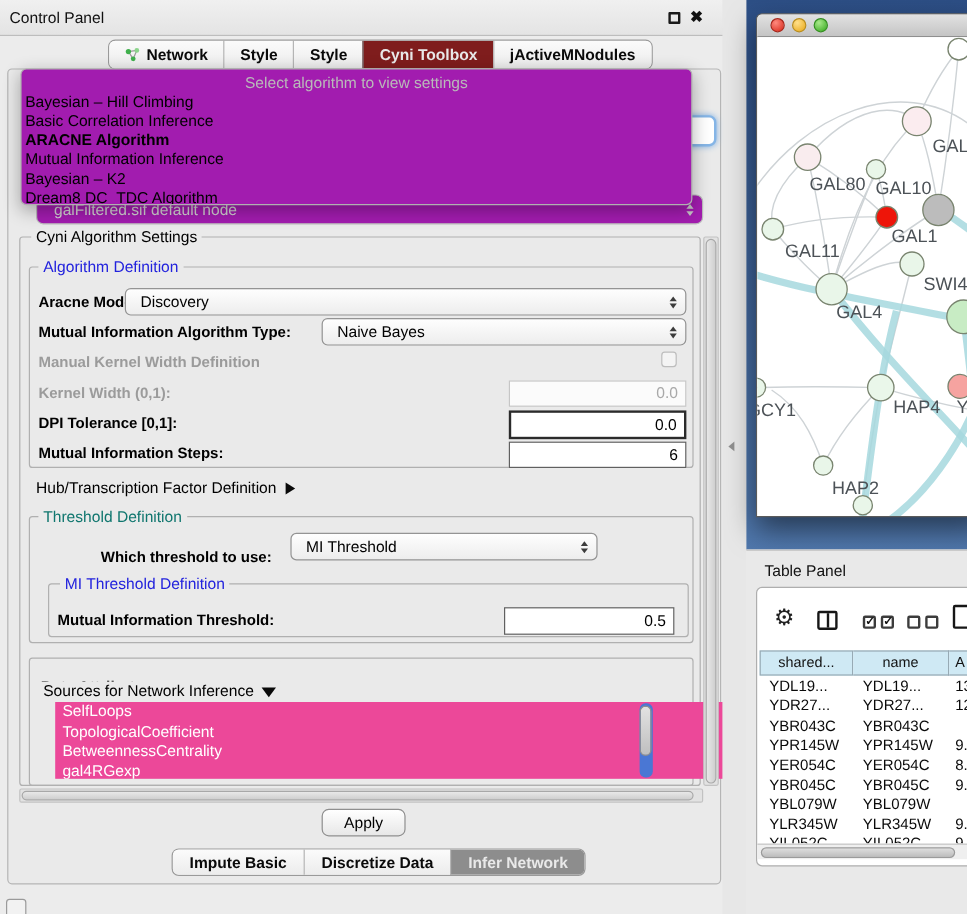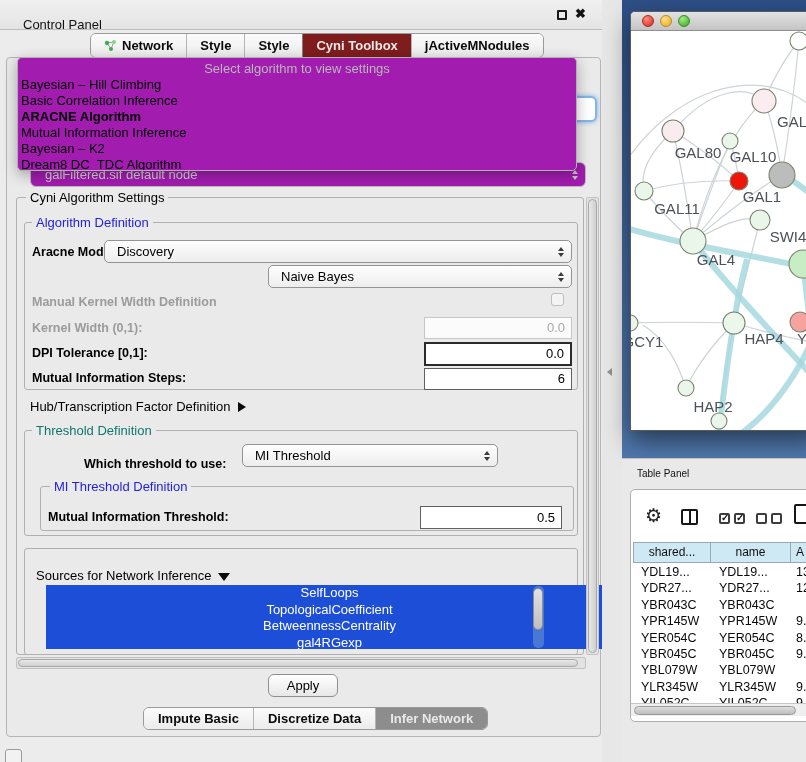--- a/index.html
+++ b/index.html
@@ -1,21 +1,21 @@
 <!DOCTYPE html>
 <html><head>
 <meta charset="utf-8">
 <style>
   * { margin:0; padding:0; box-sizing:border-box; }
   body { font-family:"Liberation Sans", sans-serif; background:#d8d8d8; }
   #screen { position:relative; width:806px; height:762px; background:#ececec; overflow:hidden; font-family:"Liberation Sans", sans-serif; }
 
   
   .titlebar { position:absolute; left:0; top:0; width:608px; height:30px; background:linear-gradient(#f0f0f0,#e4e4e4); border-bottom:1px solid #bdbdbd; }
-  .tb-title { position:absolute; left:8px; top:17px; font-size:13px; color:#111;margin-left:15px; }
+  .tb-title { position:absolute; left:8px; top:7px; font-size:13px; color:#111; }
   .float-btn { position:absolute; left:557px; top:10px; width:10px; height:10px; border:2px solid #1a1a1a; border-radius:1px; }
   .close-btn { position:absolute; left:575px; top:6px; font-size:13px; font-weight:bold; color:#111; }
 
   .tabbar { position:absolute; left:90px; top:33px; height:25px; display:flex; border:1px solid #9a9a9a; border-radius:6px; overflow:hidden; background:#f7f7f7; }
   .tab { padding:0 13px; line-height:23px; font-size:13px; font-weight:bold; color:#0a0a0a; background:linear-gradient(#fbfbfb,#ececec); border-left:1px solid #b5b5b5; display:flex; align-items:center; gap:5px; white-space:nowrap; }
   .tab:first-child { border-left:none; }
   .tab.selected { background:#7f1d1d; color:#e9e9e9; border-left:1px solid #7d7d7d; }
   .net-ico { display:inline-block; }
 
   .main-panel { position:absolute; left:6px; top:57px; width:595px; height:680px; border:1px solid #b5b5b5; border-radius:4px; background:#eaeaea; }
@@ -48,21 +48,21 @@
   .field.dis { background:#fbfbfb; border:1px solid #c6c6c6; color:#a9a9a9; }
   .field.strong { border:2px solid #2b2b2b; }
   .field.thin { border:1px solid #606060; }
 
   .checkbox { position:absolute; width:13px; height:13px; border:1px solid #bdbdbd; border-radius:3px; background:#f4f4f4; }
 
   .hub-row { position:absolute; left:30px; top:399px; font-size:13px; color:#000; display:flex; align-items:center; gap:8px; }
   .tri-right { width:0; height:0; border-top:5.5px solid transparent; border-bottom:5.5px solid transparent; border-left:8px solid #0a0a0a; }
   .tri-down { display:inline-block; width:0; height:0; border-left:6px solid transparent; border-right:6px solid transparent; border-top:8px solid #0a0a0a; vertical-align:middle; margin-left:6px; }
 
-  .attr-list { position:absolute; left:46px; top:585px; width:561px; height:64px; background:#1d4ed8; overflow:hidden;text-align:center; }
+  .attr-list { position:absolute; left:46px; top:585px; width:561px; height:64px; background:#ec4899; overflow:hidden; }
   .attr-item { height:16.5px; line-height:16.5px; font-size:13px; color:#fff; padding-left:6px; white-space:nowrap; }
   .list-vscroll { position:absolute; left:533px; top:586px; width:11px; height:62px; background:#4a77d4; border-radius:5px; }
   .list-vscroll .thumb { position:absolute; left:0; top:2px; width:10px; height:42px; background:linear-gradient(#e2e2e2,#bfbfbf); border:1px solid #8f8f8f; border-radius:5px; }
 
   .vscroll { position:absolute; left:586px; top:197px; width:13px; height:458px; background:#e2e2e2; border:1px solid #c2c2c2; border-radius:2px; }
   .vscroll .thumb { position:absolute; left:1px; top:1px; width:9px; height:454px; background:linear-gradient(90deg,#e8e8e8,#cfcfcf); border:1px solid #a8a8a8; border-radius:5px; }
   .hscroll { position:absolute; left:16px; top:657px; width:570px; height:12px; background:#e2e2e2; border:1px solid #c2c2c2; border-radius:2px; }
   .hscroll .thumb { position:absolute; left:1px; top:1px; width:560px; height:8px; background:linear-gradient(#e8e8e8,#cfcfcf); border:1px solid #a8a8a8; border-radius:5px; }
 
   .apply-btn { position:absolute; left:268px; top:674px; width:70px; height:23px; background:linear-gradient(#ffffff,#e7e7e7); border:1px solid #8f8f8f; border-radius:6px; font-size:13px; text-align:center; line-height:21px; color:#000; }
@@ -86,21 +86,21 @@
   .light.red { background:radial-gradient(circle at 35% 30%, #ff8a7e, #d62718); border:1px solid #a8271c; }
   .light.yellow { background:radial-gradient(circle at 35% 30%, #ffe08a, #e8a718); border:1px solid #b98d1d; }
   .light.green { background:radial-gradient(circle at 35% 30%, #a8e98a, #35a81c); border:1px solid #338f1f; }
   .mac-content { position:relative; width:100%; height:399px; background:#fff; }
   .edge-thin { fill:none; stroke:#ced3d6; stroke-width:1.2; }
   .edge-thick { fill:none; stroke:#a6d8de; stroke-width:6; opacity:.85; }
   circle.gnode { stroke:#79846f; stroke-width:1.1; }
   text.nlabel { font-family:"Liberation Sans",sans-serif; font-size:15px; fill:#4c5257; }
 
   .tp-bg { position:absolute; left:622px; top:458px; width:184px; height:304px; background:#e9e9e9; border-top:1px solid #c2c2c2; }
-  .tp-title { position:absolute; left:15px; top:9px; font-size:10px; color:#111; }
+  .tp-title { position:absolute; left:15px; top:9px; font-size:13px; color:#111; }
   .table-card { position:absolute; left:8px; top:30px; width:190px; height:233px; background:#fff; border:1px solid #aeaeae; border-radius:5px; overflow:hidden; }
   .gear-ico { position:absolute; left:14px; top:16px; font-size:19px; color:#222; line-height:19px; }
   .cols-ico { position:absolute; left:50px; top:19px; width:17px; height:16px; border:2px solid #161616; border-radius:2px; }
   .cols-ico::after { content:""; position:absolute; left:5.5px; top:0; width:2px; height:12px; background:#161616; }
   .cb { position:absolute; width:11px; height:11px; border:2px solid #3c3c3c; border-radius:2px; background:#fff; }
   .cb.checked::after { content:"✓"; position:absolute; left:0px; top:-3px; font-size:10px; font-weight:bold; color:#111; }
   .doc-ico { position:absolute; left:163px; top:14px; width:15px; height:20px; border:2px solid #161616; border-radius:2px; background:#fff; }
   .thead { position:absolute; left:2px; top:52px; display:flex; height:21px; }
   .th { background:#cfe9f4; border:1px solid #97aab4; border-left:none; font-size:12px; color:#111; text-align:center; line-height:19px; white-space:nowrap; overflow:hidden; }
   .th:first-child { border-left:1px solid #97aab4; }
@@ -184,20 +184,21 @@
 
   <span class="lbl" style="left:32px;top:245px;">Aracne Mode:</span>
   <div class="combo" style="left:104px;top:240px;width:468px;">
     <span>Discovery</span>
     <span class="spin">
         <i class="up"></i>
         <i class="dn"></i>
       </span>
   </div>
 
+  <span class="lbl" style="left:32px;top:270px;">Mutual Information Algorithm Type:</span>
   <div class="combo" style="left:268px;top:265px;width:304px;">
     <span>Naive Bayes</span>
     <span class="spin">
         <i class="up"></i>
         <i class="dn"></i>
       </span>
   </div>
 
   <span class="lbl dis" style="left:32px;top:295px;">Manual Kernel Width Definition</span>
   <div class="checkbox" style="left:551px;top:293px;"></div>

